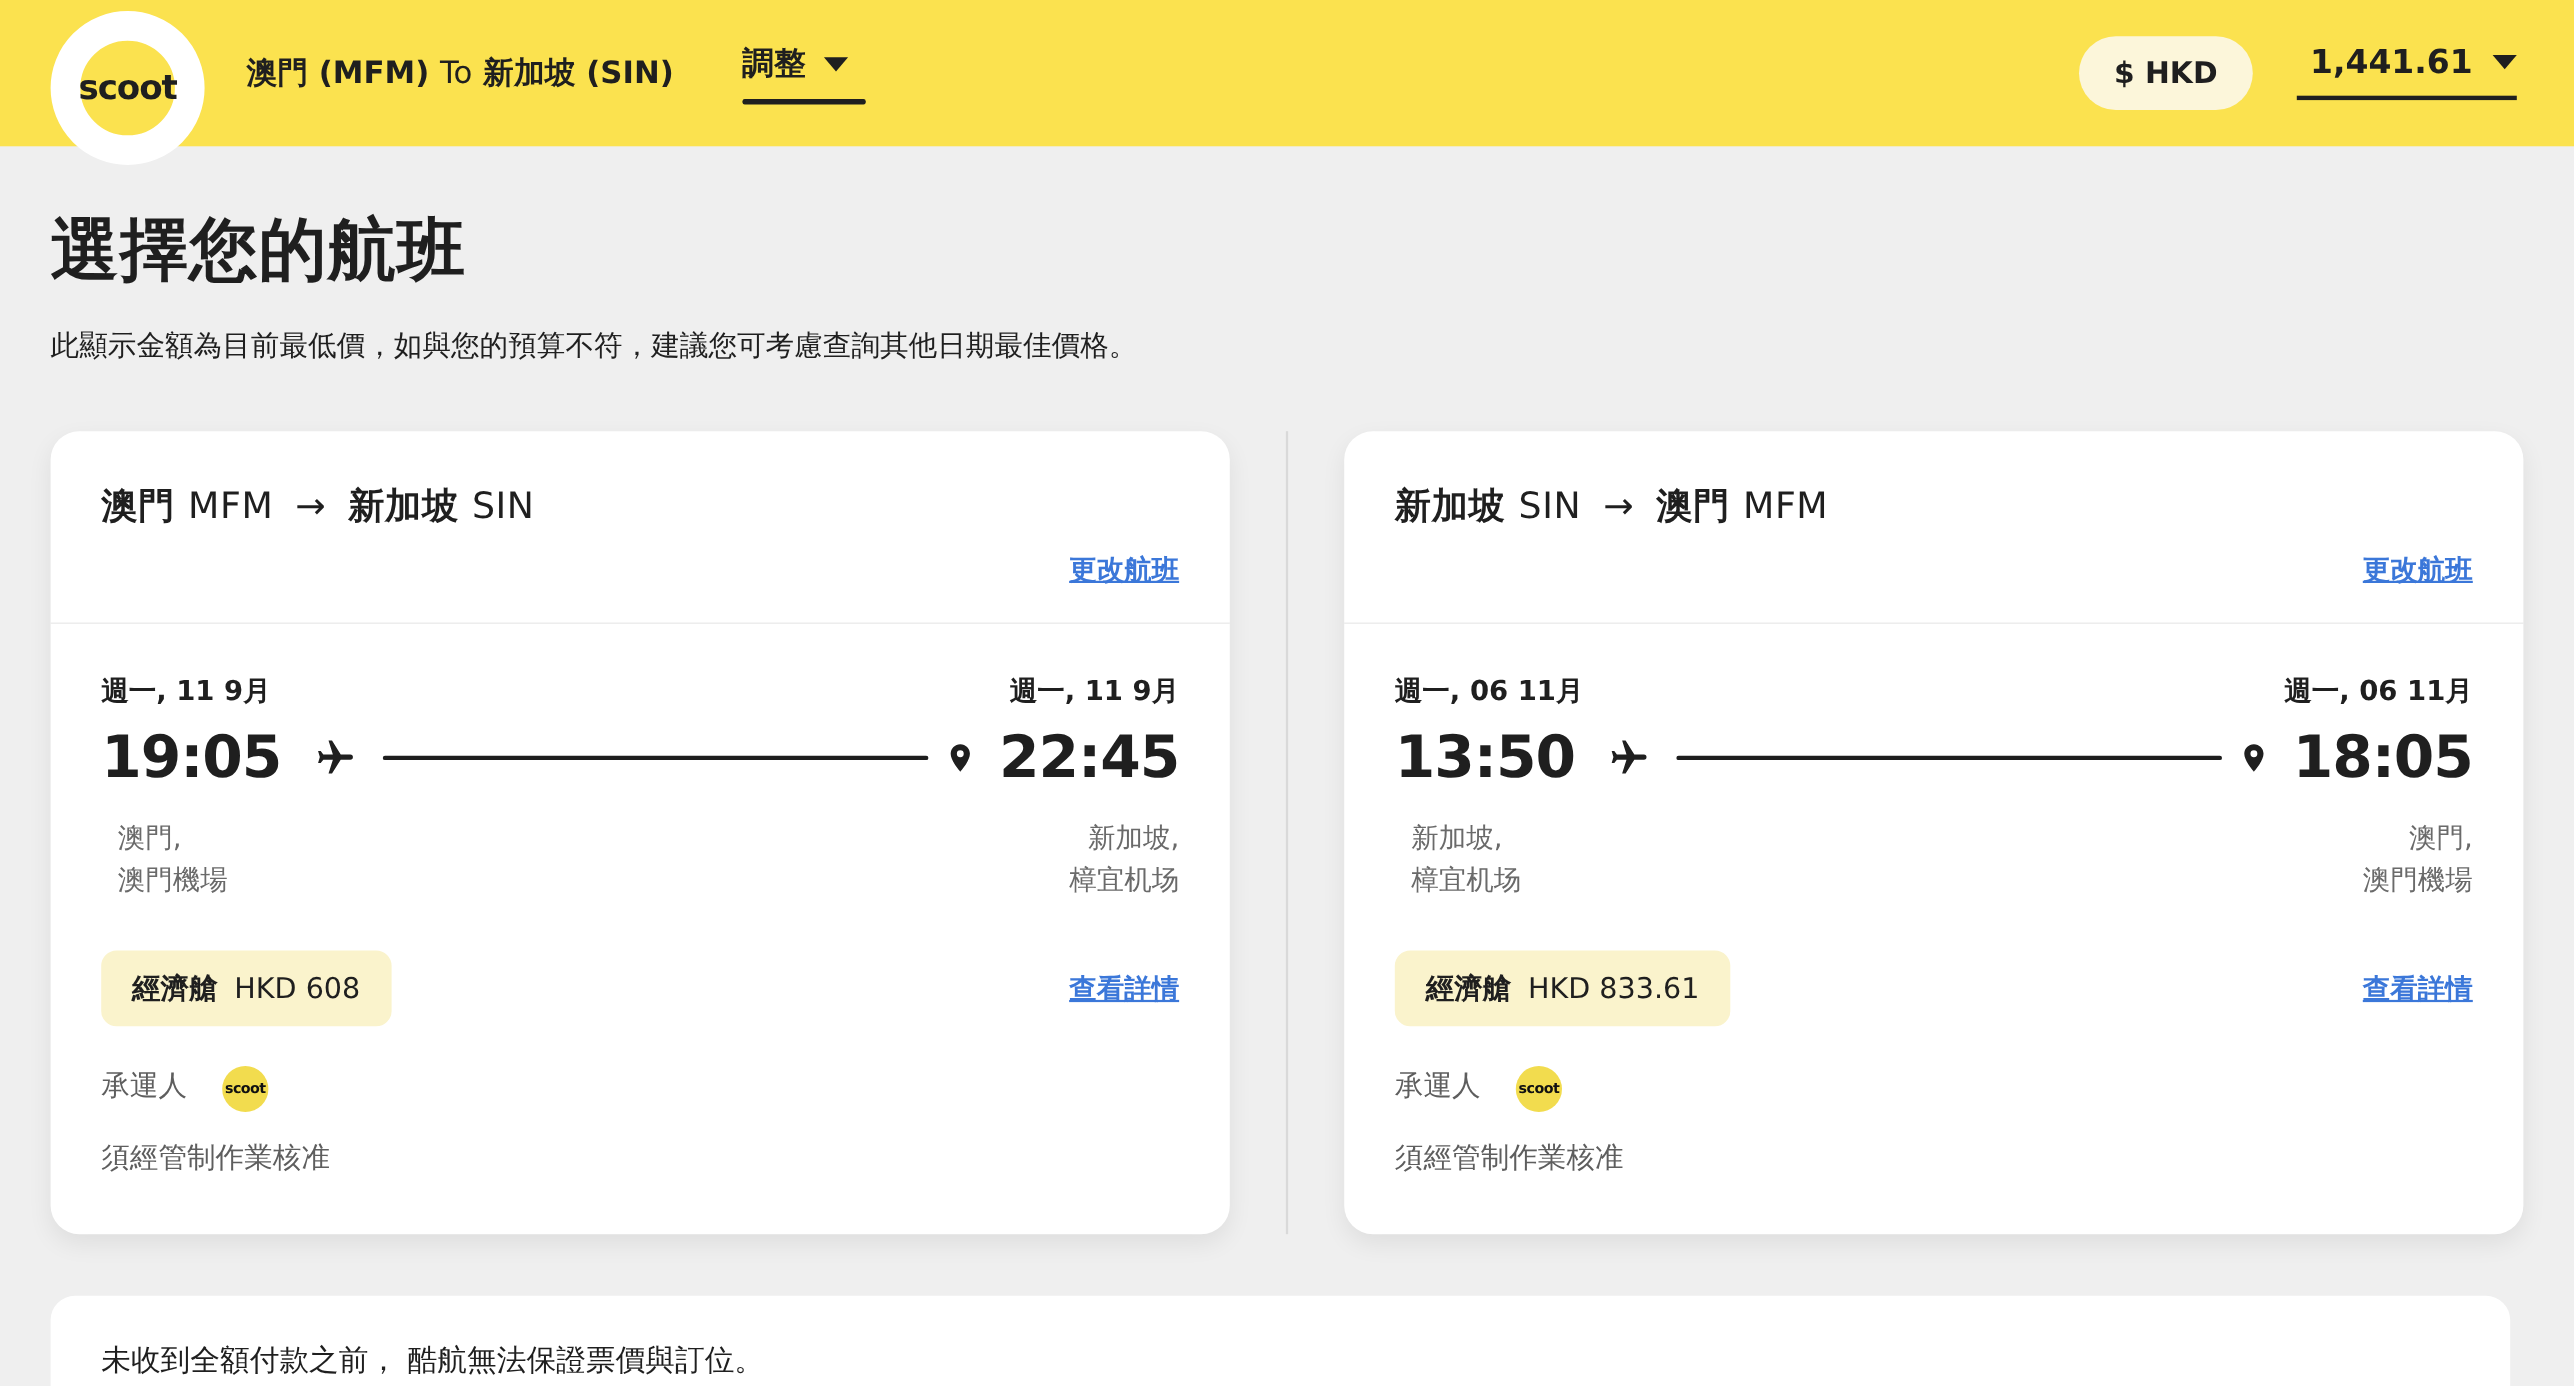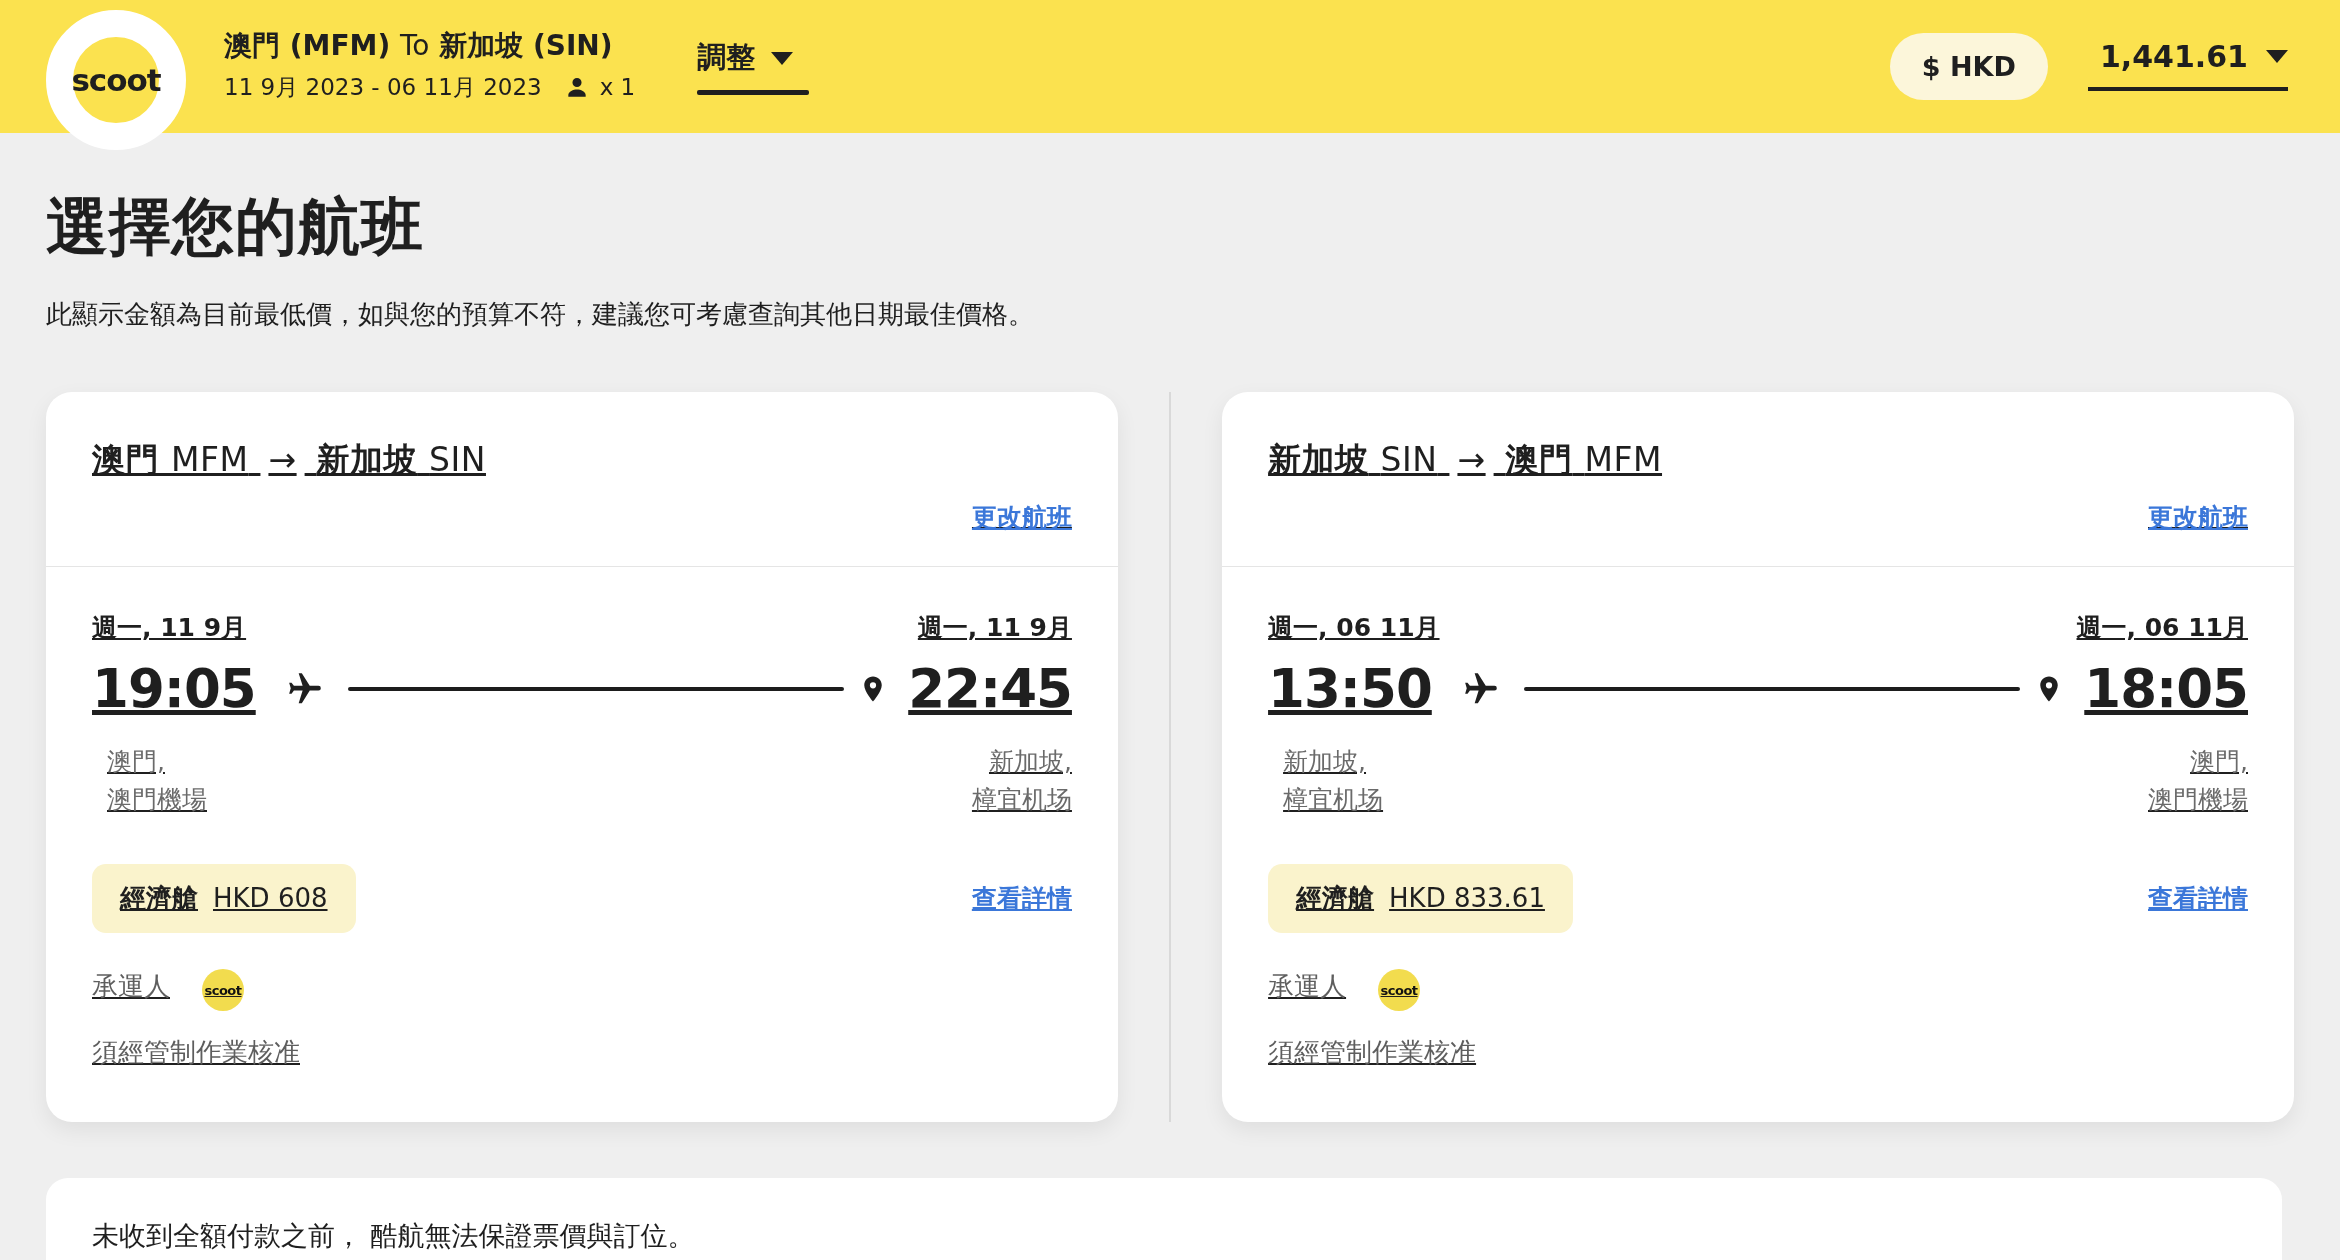--- a/index.html
+++ b/index.html
@@ -57,21 +57,21 @@
   .amount-underline{height:4px;background:var(--ink);margin-top:13px;}
 
   
   .main{padding:0 46px;}
   .page-title{font-size:62px;font-weight:700;margin-top:52px;letter-spacing:1px;}
   .page-subtitle{font-size:26px;margin-top:28px;}
 
   .cards{display:flex;margin-top:60px;align-items:stretch;}
   .card{
     background:var(--card-bg);border-radius:26px;width:1146px;
-    padding:46px 46px 52px;box-shadow:0 8px 22px rgba(0,0,0,0.07);text-decoration:underline;
+    padding:46px 46px 52px;box-shadow:0 8px 22px rgba(0,0,0,0.07);
   }
   .cards-gap{width:112px;display:flex;justify-content:center;}
   .cards-gap .vline{width:2px;background:#d9d9d9;}
 
   .card-route{font-size:33px;font-weight:700;letter-spacing:0.5px;}
   .card-route .code{font-weight:400;}
   .card-route .arrow{font-weight:400;margin:0 8px;}
   .change-row{text-align:right;margin-top:18px;}
   .link{color:var(--link-blue);font-weight:700;font-size:25px;text-decoration:underline;cursor:pointer;}
   .card-divider{height:1px;background:var(--divider);margin:32px -46px 0;}
@@ -108,27 +108,20 @@
   <div class="logo">
     <span class="logo-text">scoot</span>
   </div>
 
   <div class="title-block">
     <div class="route-title">
       <span>澳門 (MFM)</span>
       <span class="to-label">To</span>
       <span>新加坡 (SIN)</span>
     </div>
-    <div class="date-row">
-      <span>11 9月 2023 - 06 11月 2023</span>
-      <svg class="person-icon" viewBox="0 0 24 24">
-        <path d="M12 12a4.2 4.2 0 1 0-4.2-4.2A4.2 4.2 0 0 0 12 12zm0 2.2c-3.4 0-8 1.8-8 5.1V21h16v-1.7c0-3.3-4.6-5.1-8-5.1z"></path>
-      </svg>
-      <span class="pax-count">x 1</span>
-    </div>
   </div>
 
   <div class="adjust">
     <div class="adjust-top">
       <span>調整</span>
       <span class="caret-down"></span>
     </div>
     <div class="adjust-underline"></div>
   </div>
 

